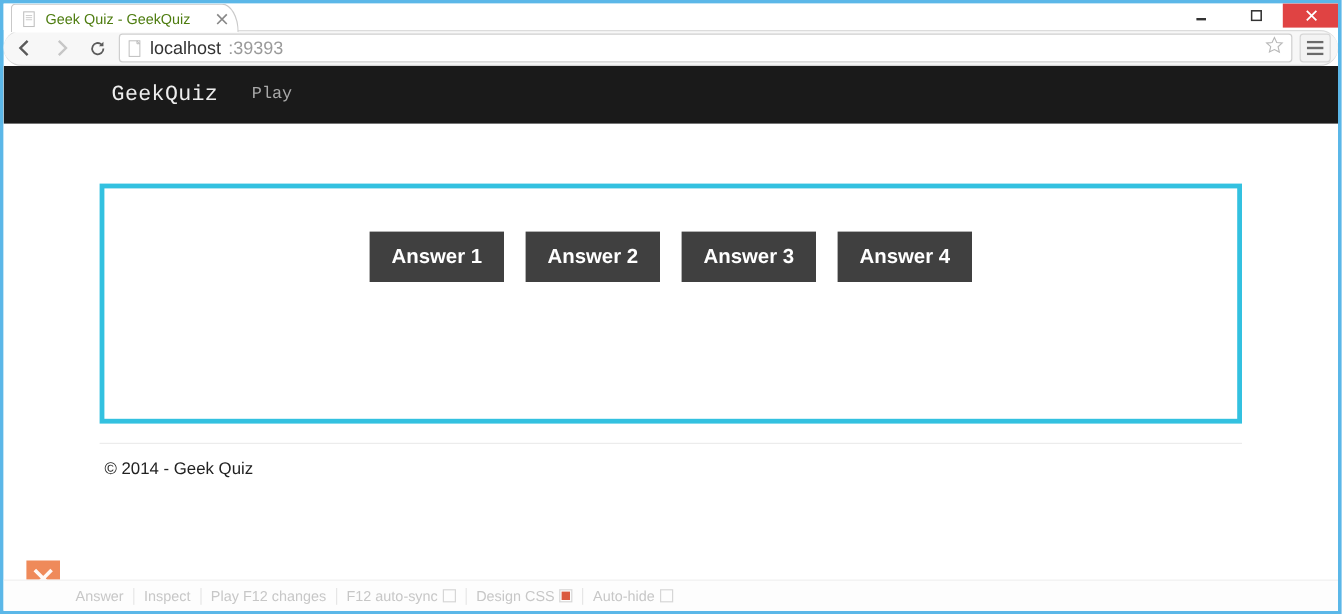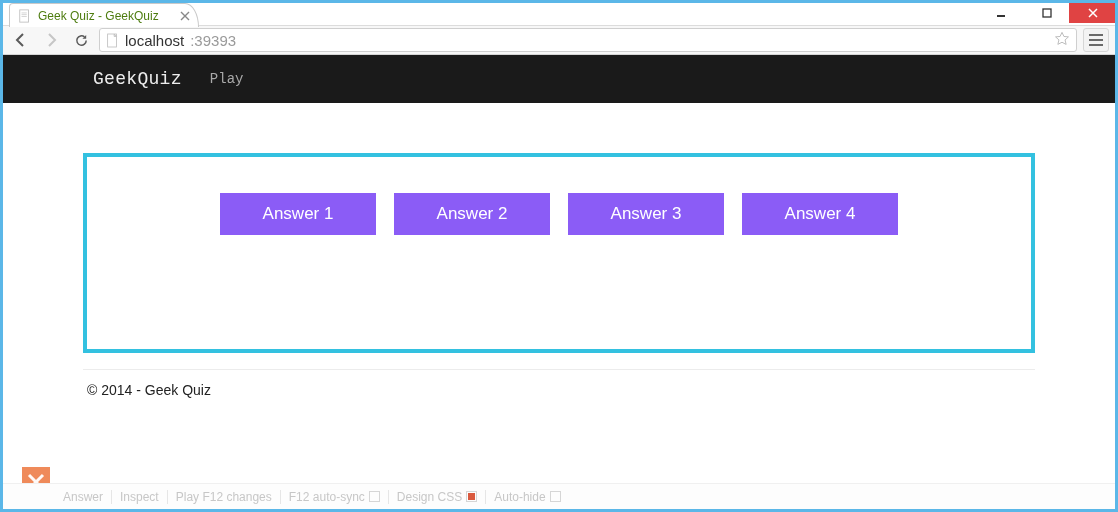--- a/index.html
+++ b/index.html
@@ -72,20 +72,21 @@
     }
 
     .addrbar {
       height: 30px;
       border-top: 1px solid #dcdcdc;
       border-bottom: 1px solid #d5d5d5;
       background: #f7f7f7;
       display: flex; align-items: center;
       padding: 0 6px;
       gap: 6px;
+      border-radius: 15px;
     }
     .nav-btn {
       width: 24px; height: 24px; border: none; background: transparent;
       display:flex; align-items:center; justify-content:center;
       color: #5a5a5a;
     }
     .nav-btn.disabled { color: #c6c6c6; }
     .omnibox {
       flex: 1; height: 24px;
       border: 1px solid #cfcfcf; border-radius: 3px;
@@ -121,26 +122,26 @@
     .quiz-card {
       border: 4px solid #33c1e0;
       height: 200px;
       display: flex;
       align-items: flex-start;
       justify-content: center;
       padding-top: 36px;
       gap: 18px;
     }
     .answer-btn {
-      background: #8b5cf6;
+      background: #404040;
       color: #fff;
       font-size: 17px;
       border: none;
-      width: 156px; height: 42px;
-      display: flex; align-items: center; justify-content: center;
+      width: 112px; height: 42px;
+      display: flex; align-items: center; justify-content: center; font-weight: bold;
     }
     hr.footer-sep {
       margin: 16px 80px 12px 80px;
       border: none; border-top: 1px solid #ececec;
     }
     .footer-text { font-size: 14px; color:#222; padding: 0 84px; }
 
     .devbar {
       position: absolute; left: 0; right: 0; bottom: 0;
       height: 26px; background: #fdfdfd;

